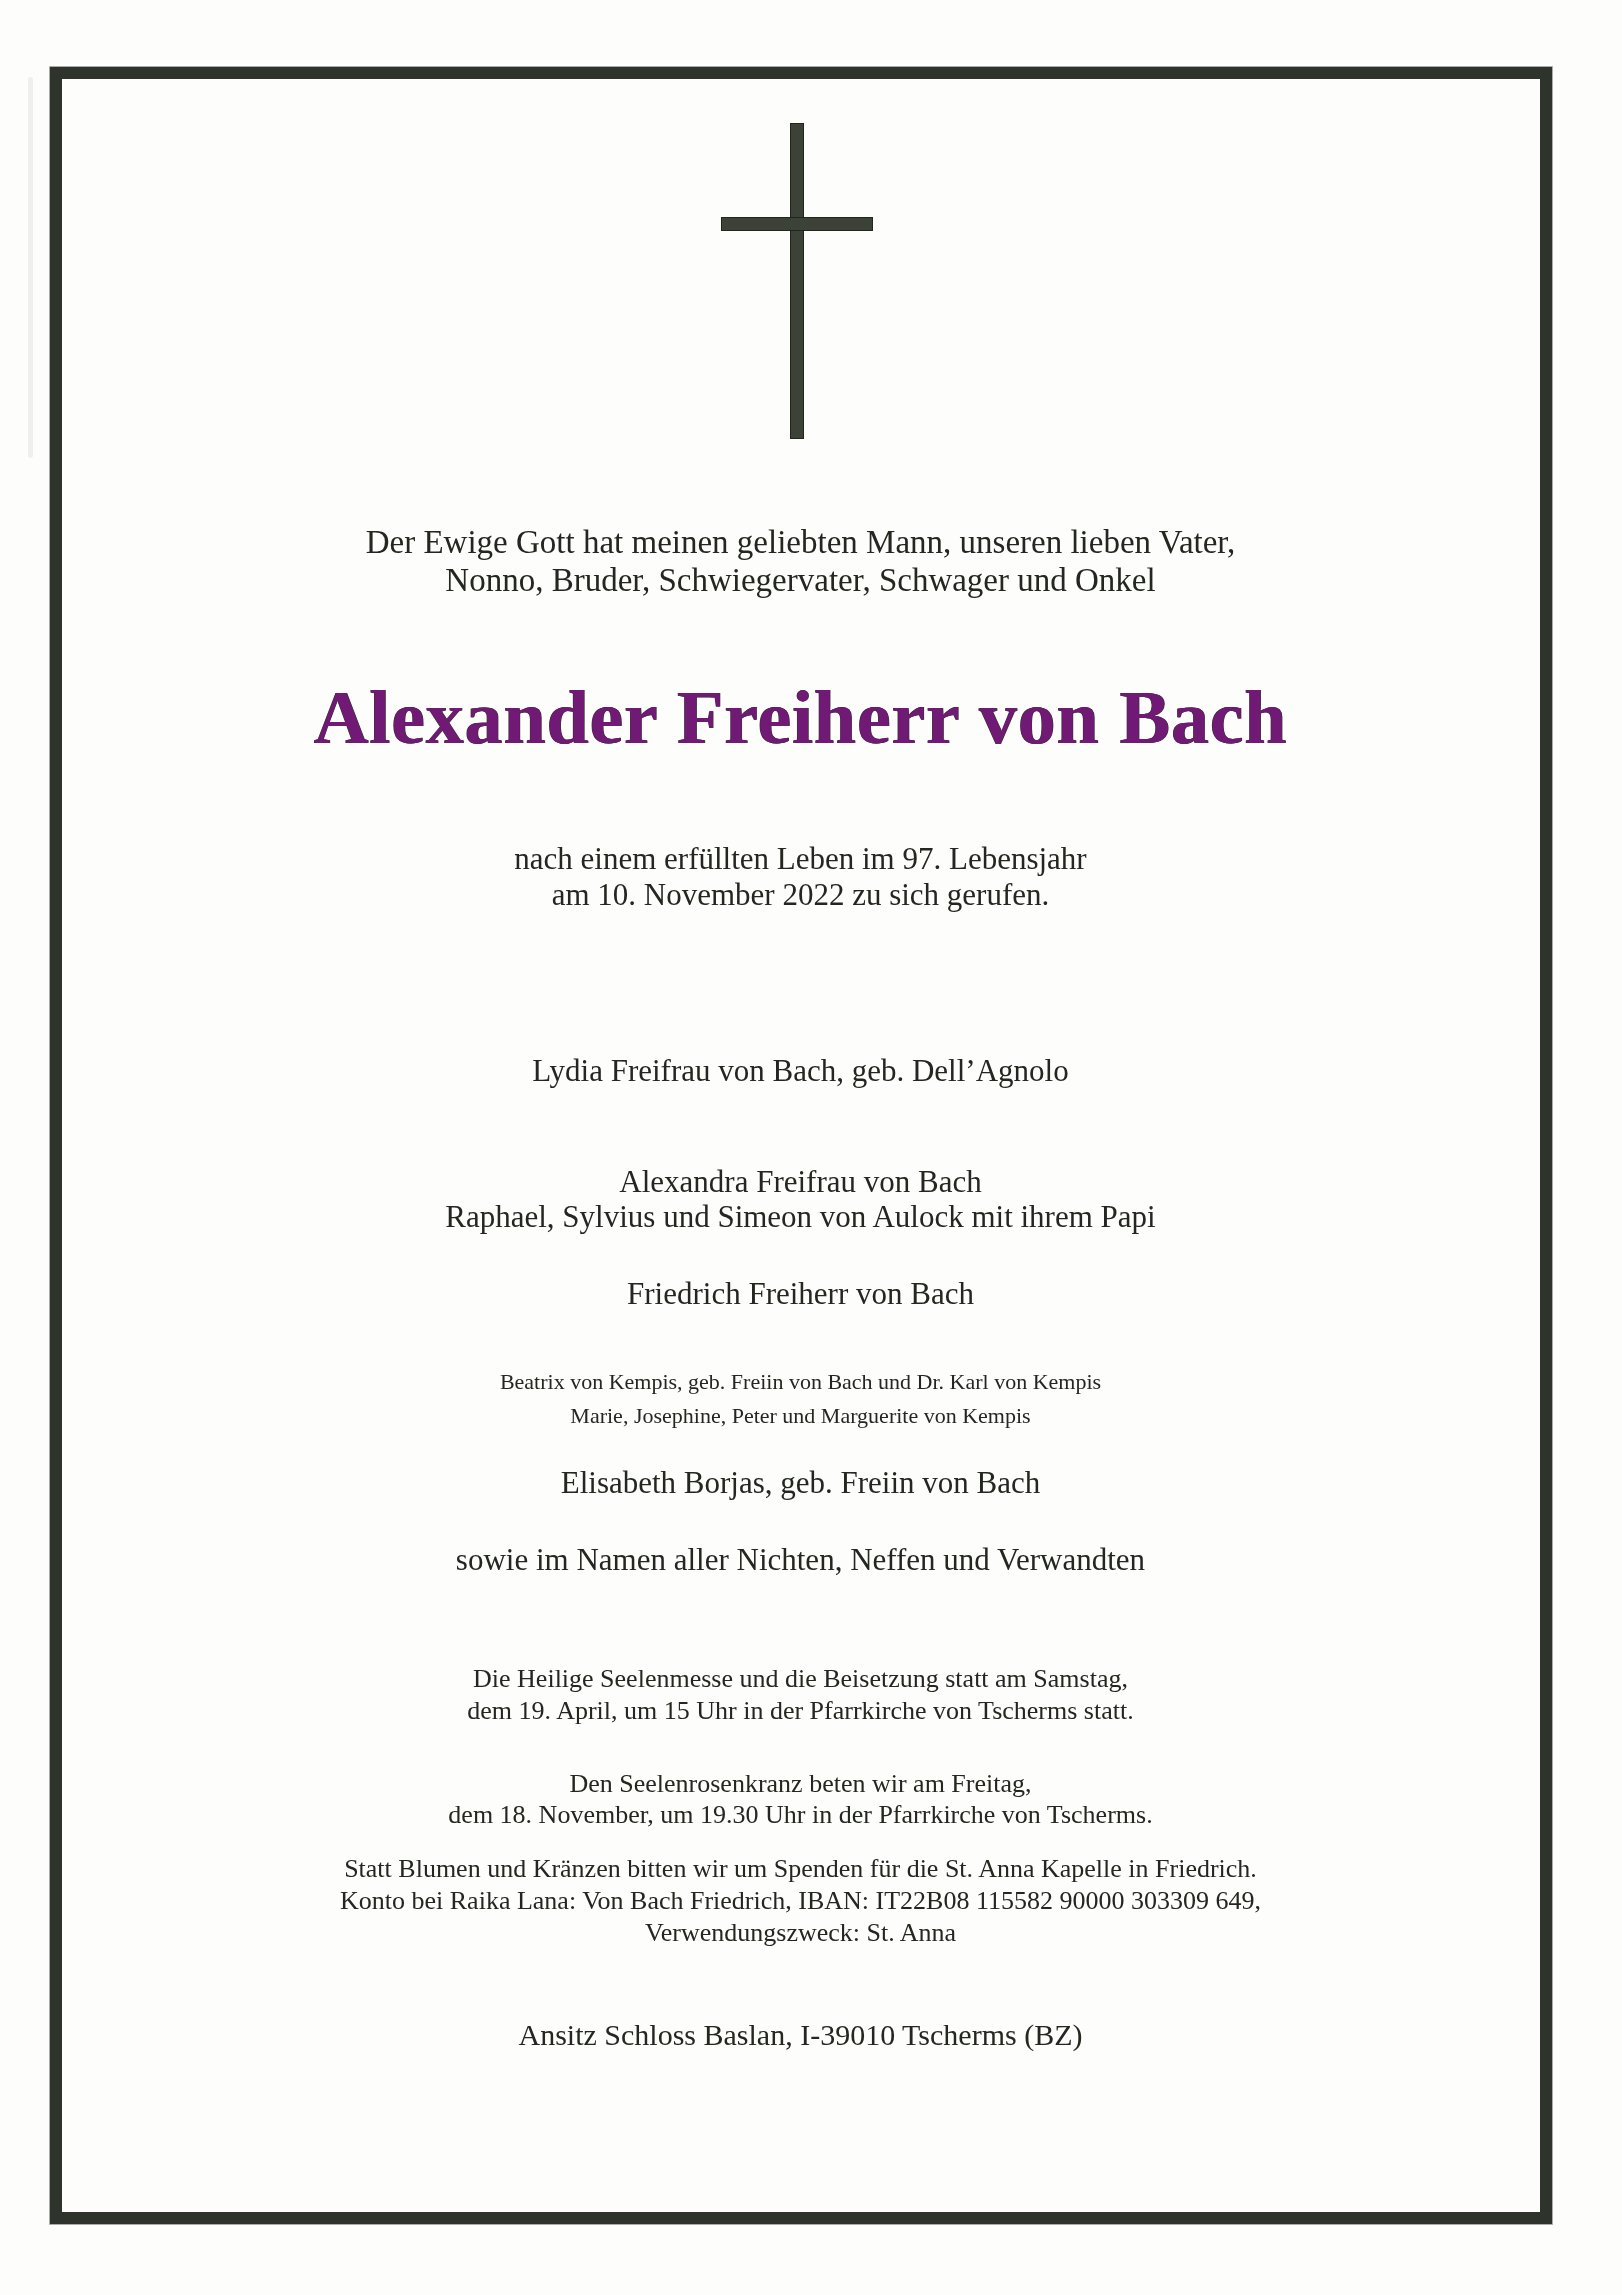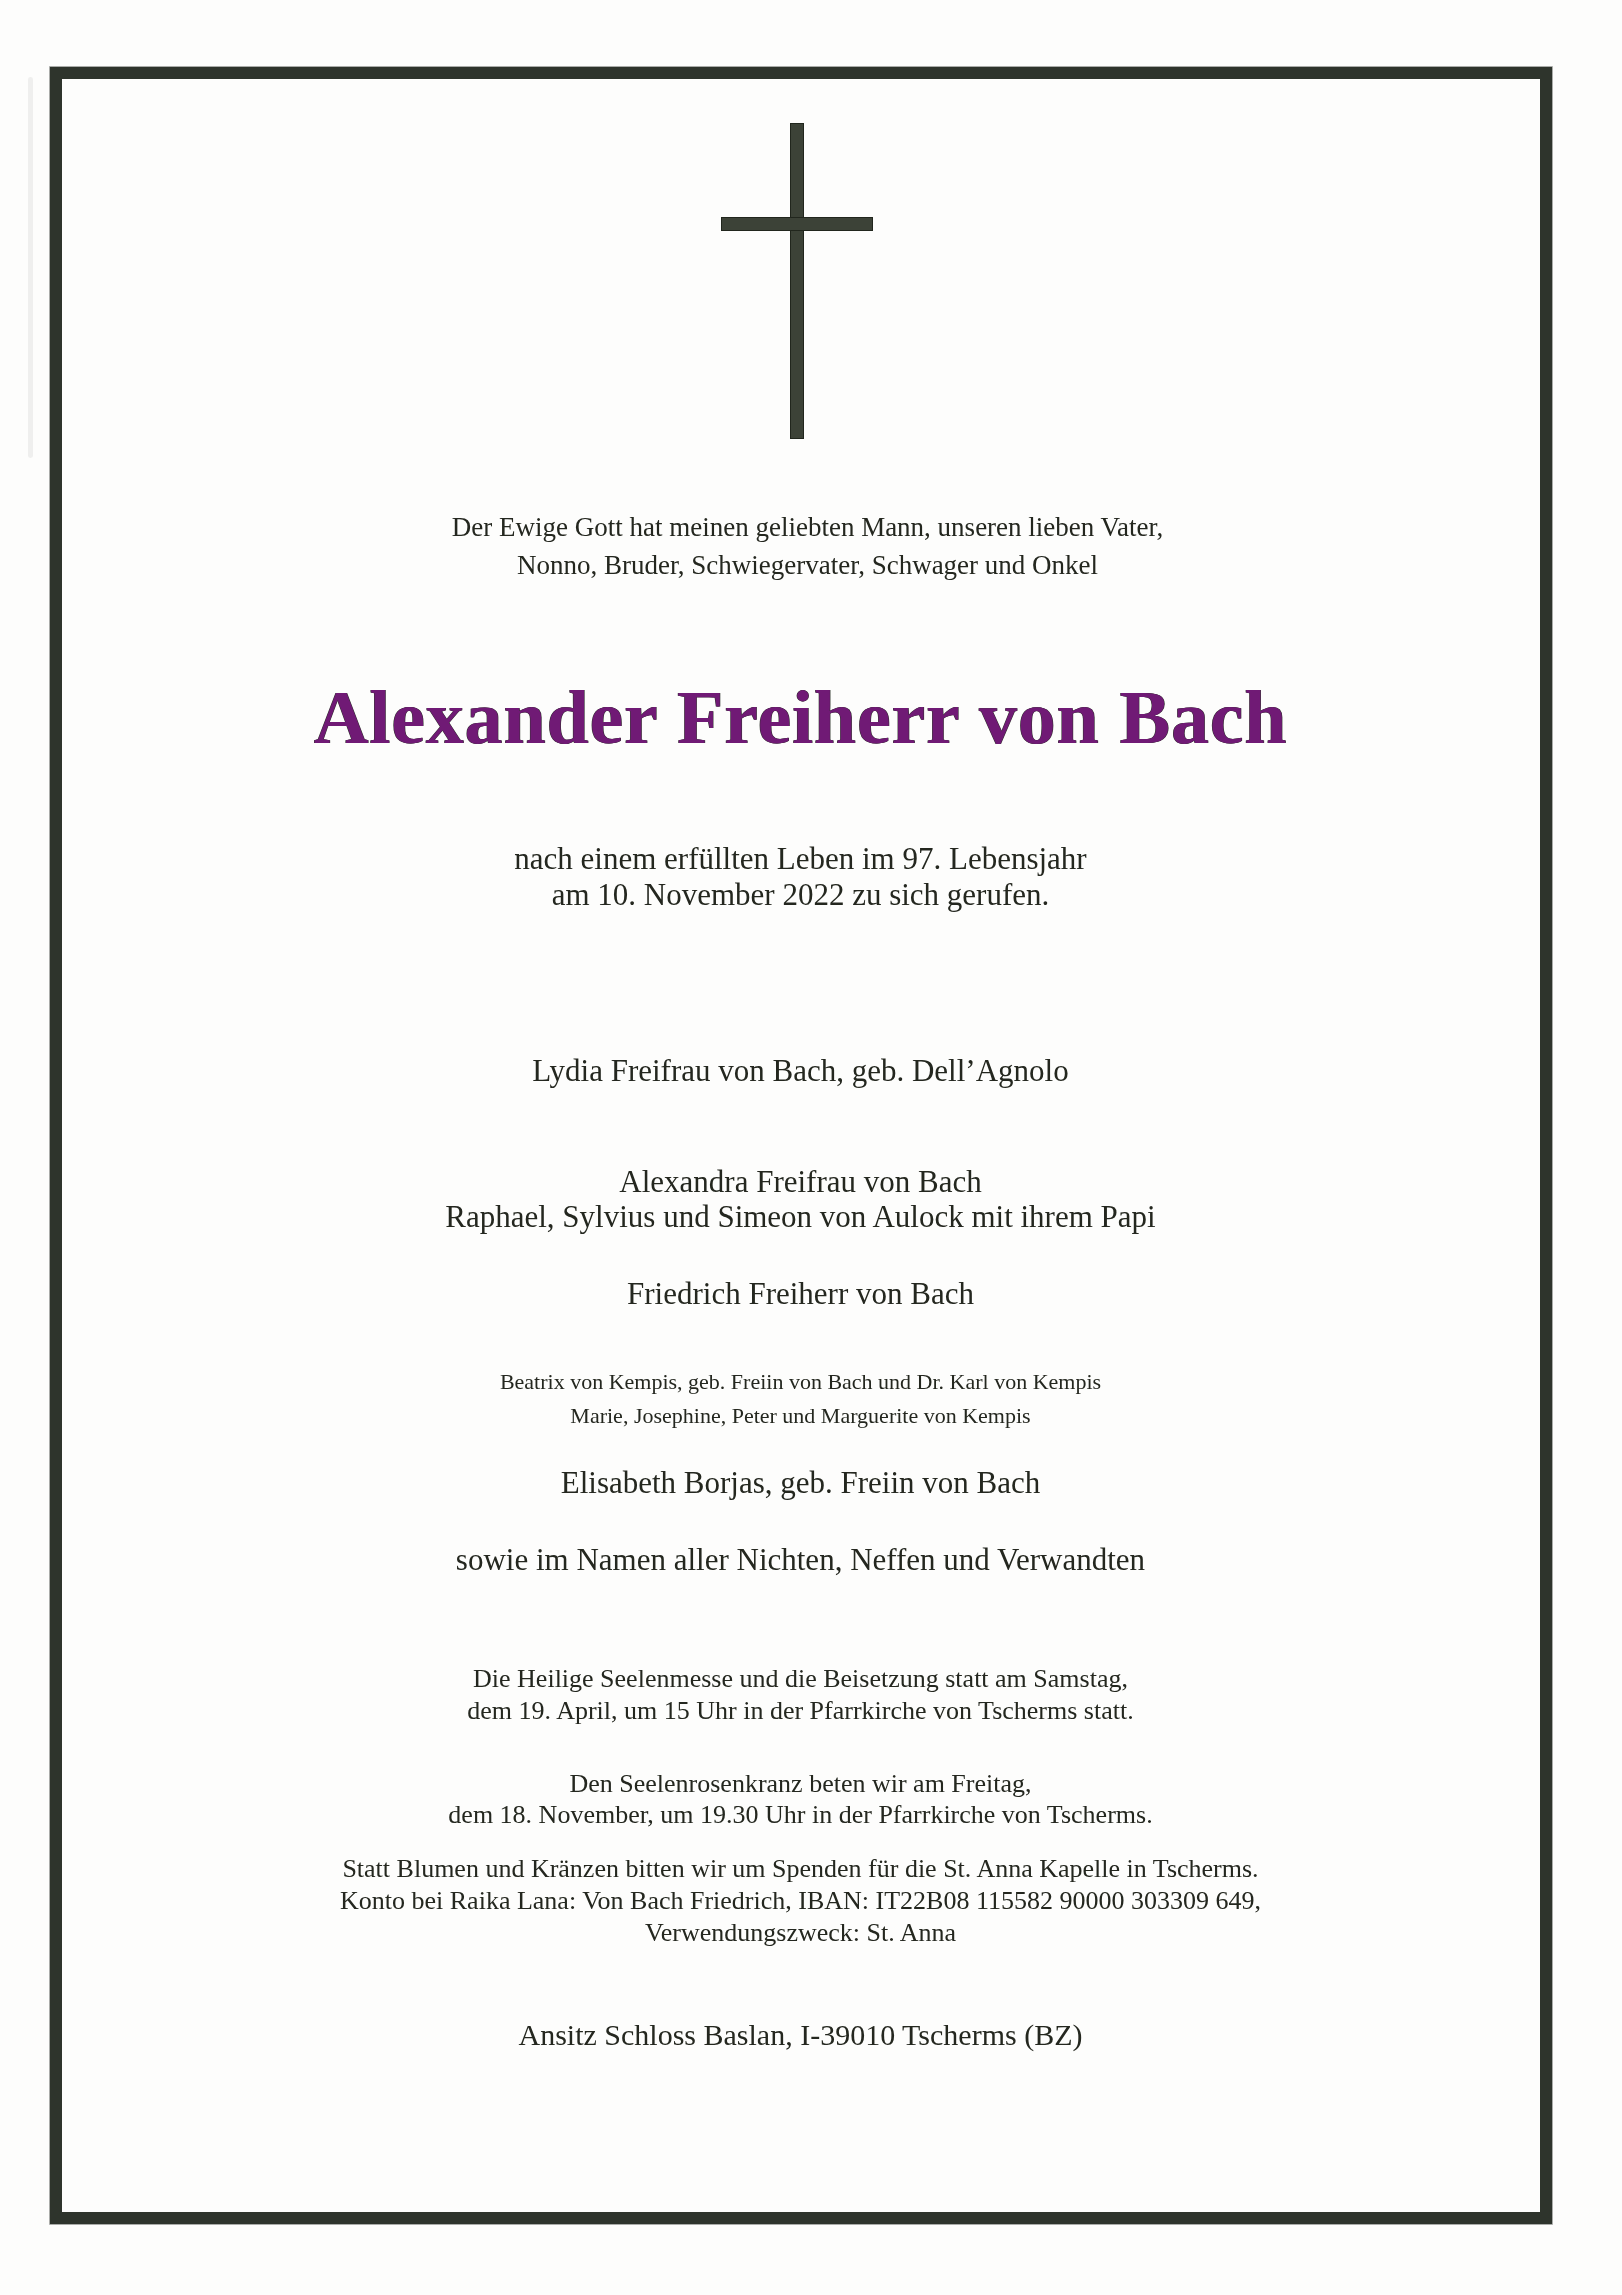--- a/index.html
+++ b/index.html
@@ -50,21 +50,21 @@
 
   
   .tb {
     position: absolute;
     left: 62px;
     width: 1477px;
     text-align: center;
     margin: 0;
     white-space: nowrap;
   }
-  #intro     { top: 508px;  font-size: 27px; line-height: 38px; padding-left: 7px; }
+  #intro     { top: 523px;  font-size: 33px; line-height: 38px; }
   #title     { top: 673px;  font-size: 76px; line-height: 89px; font-weight: bold;
                color: #701a75; letter-spacing: 0.8px;
                text-shadow: 0.5px 0 0 #2f342c, -0.5px 0 0 #2f342c; }
   #passing   { top: 841px; font-size: 31px; line-height: 36px; }
   #mourning  { top: 984px; font-size: 25px; line-height: 32px; }
   #widow     { top: 1052px; font-size: 31px; line-height: 38px; }
   #family1   { top: 1164px; font-size: 31px; line-height: 35px; }
   #son       { top: 1276px; font-size: 31px; line-height: 35px; }
   #family2   { top: 1353px; font-size: 22px; line-height: 34px; margin-top: 12px; }
   #daughter3 { top: 1465px; font-size: 31px; line-height: 35px; }
@@ -123,21 +123,21 @@
     <div>Die Heilige Seelenmesse und die Beisetzung statt am Samstag,</div>
     <div>dem 19. April, um 15 Uhr in der Pfarrkirche von Tscherms statt.</div>
   </section>
 
   <section class="tb" id="rosary">
     <div>Den Seelenrosenkranz beten wir am Freitag,</div>
     <div>dem 18. November, um 19.30 Uhr in der Pfarrkirche von Tscherms.</div>
   </section>
 
   <section class="tb" id="donation">
-    <div>Statt Blumen und Kränzen bitten wir um Spenden für die St. Anna Kapelle in Tscherms.</div>
+    <div>Statt Blumen und Kränzen bitten wir um Spenden für die St. Anna Kapelle in Friedrich.</div>
     <div>Konto bei Raika Lana: Von Bach Friedrich, IBAN: IT22B08 115582 90000 303309 649,</div>
     <div>Verwendungszweck: St. Anna</div>
   </section>
 
   <div class="tb" id="address">Ansitz Schloss Baslan, I-39010 Tscherms (BZ)</div>
 
 </div>
 
 
 </body></html>

